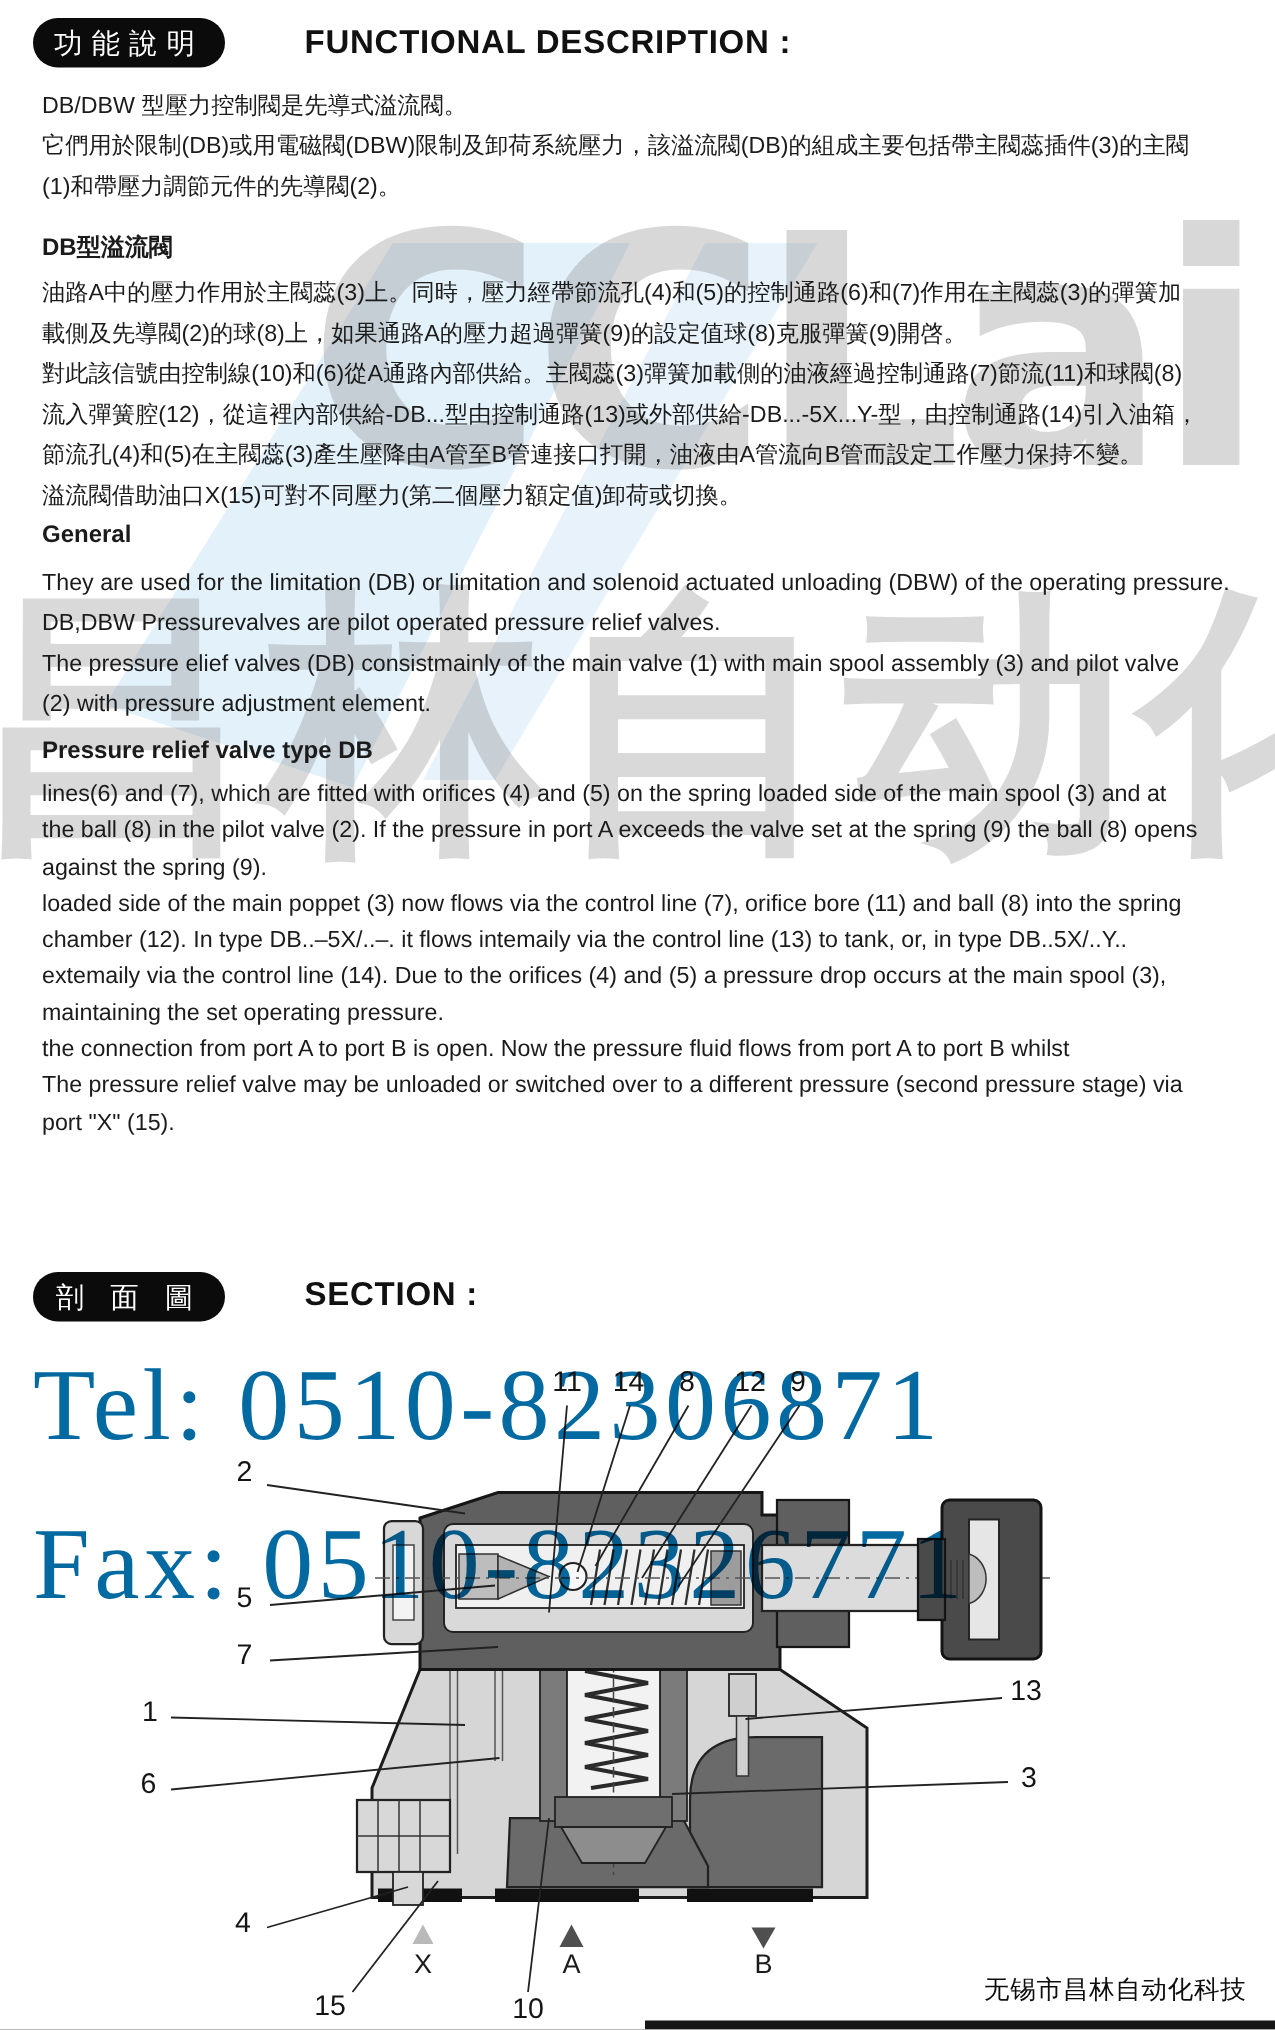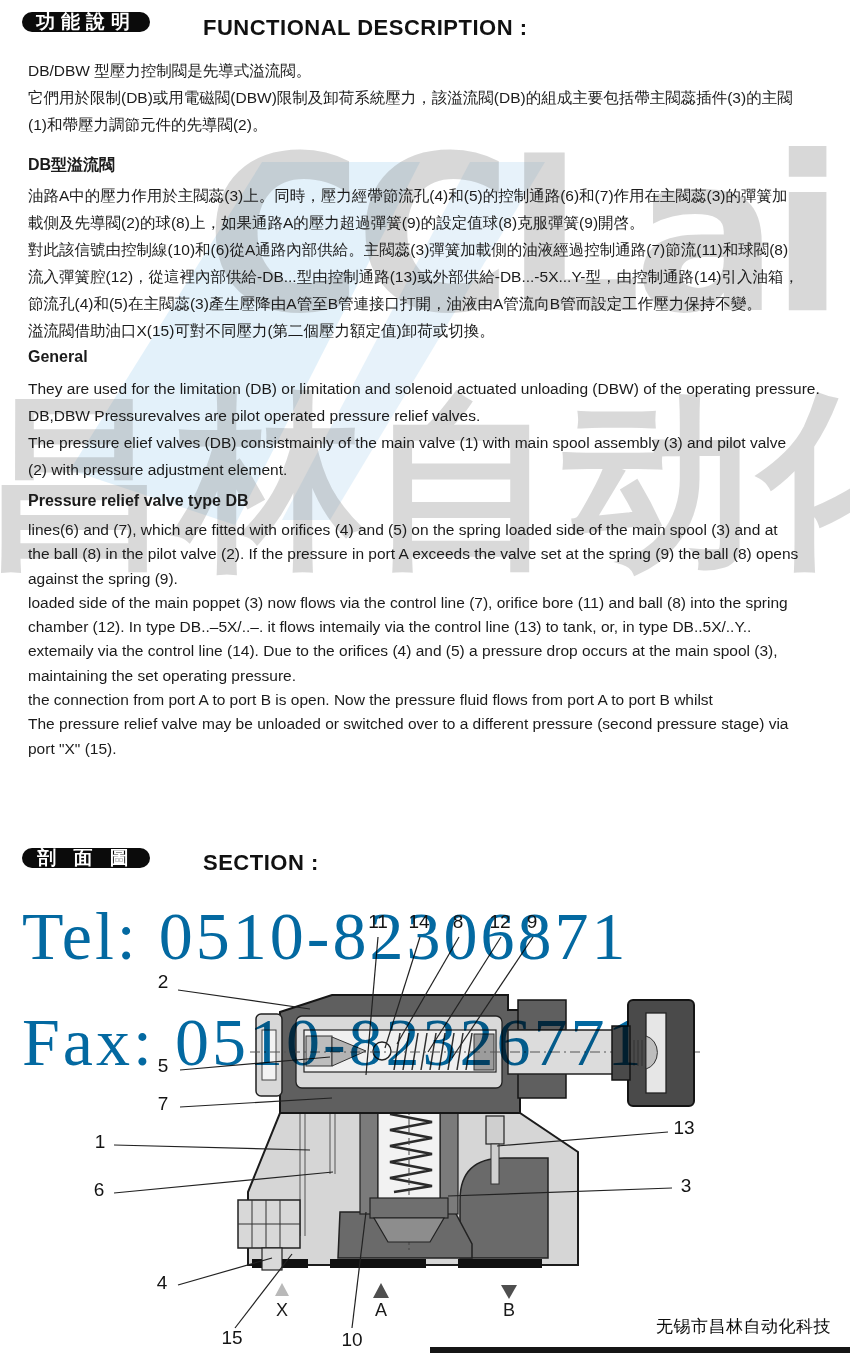--- a/index.html
+++ b/index.html
@@ -17,22 +17,22 @@
     font-family:"DejaVu Sans",sans-serif;font-weight:bold;
     font-size:215px;letter-spacing:-8px;line-height:1;
     color:rgba(125,125,125,0.30);white-space:nowrap;
   }
   .wm-cjk{
     z-index:0;left:-18px;top:388px;
     font-weight:bold;font-size:188px;line-height:1;
     color:rgba(120,120,120,0.28);white-space:nowrap;letter-spacing:6px;
   }
   .badge{
-    left:22px;width:128px;height:20px;background:#0b0b0b;border-radius:17px;
-    color:#ffffff;font-weight:bold;font-size:19px;letter-spacing:6px;
+    left:22px;width:128px;height:33px;background:#0b0b0b;border-radius:17px;
+    color:#ffffff;font-weight:normal;font-size:19px;letter-spacing:6px;
     display:flex;align-items:center;justify-content:center;z-index:3;
   }
   .hdr-title{
     left:163px;font-size:22px;font-weight:bold;letter-spacing:0.5px;color:#111;z-index:3;margin-left:40px;
   }
   .para{left:28px;width:802px;font-size:15.5px;line-height:27px;z-index:3;}
   .para-tight{left:28px;width:802px;font-size:15.5px;line-height:24.3px;z-index:3;}
   .bold-head{left:28px;font-size:16px;font-weight:bold;z-index:3;}
   
   #diagram{left:0;top:890px;z-index:1;}
@@ -222,21 +222,21 @@
   <div class="abs callout" style="left:419px;top:922px">14</div>
   <div class="abs callout" style="left:458px;top:922px">8</div>
   <div class="abs callout" style="left:500px;top:922px">12</div>
   <div class="abs callout" style="left:532px;top:922px">9</div>
   <div class="abs callout" style="left:163px;top:982px">2</div>
   <div class="abs callout" style="left:163px;top:1066px">5</div>
   <div class="abs callout" style="left:163px;top:1104px">7</div>
   <div class="abs callout" style="left:100px;top:1142px">1</div>
   <div class="abs callout" style="left:99px;top:1190px">6</div>
   <div class="abs callout" style="left:162px;top:1283px">4</div>
-  <div class="abs callout" style="left:232px;top:1338px">15</div>
+  <div class="abs callout" style="left:220px;top:1338px">15</div>
   <div class="abs callout" style="left:352px;top:1340px">10</div>
   <div class="abs callout" style="left:684px;top:1128px">13</div>
   <div class="abs callout" style="left:686px;top:1186px">3</div>
 
   <div class="abs portlbl" style="left:282px;top:1310px">X</div>
   <div class="abs portlbl" style="left:381px;top:1310px">A</div>
   <div class="abs portlbl" style="left:509px;top:1310px">B</div>
 
   <div class="abs wm-contact" style="top:902px">Tel: 0510-82306871</div>
   <div class="abs wm-contact" style="top:1008px">Fax: 0510-82326771</div>

